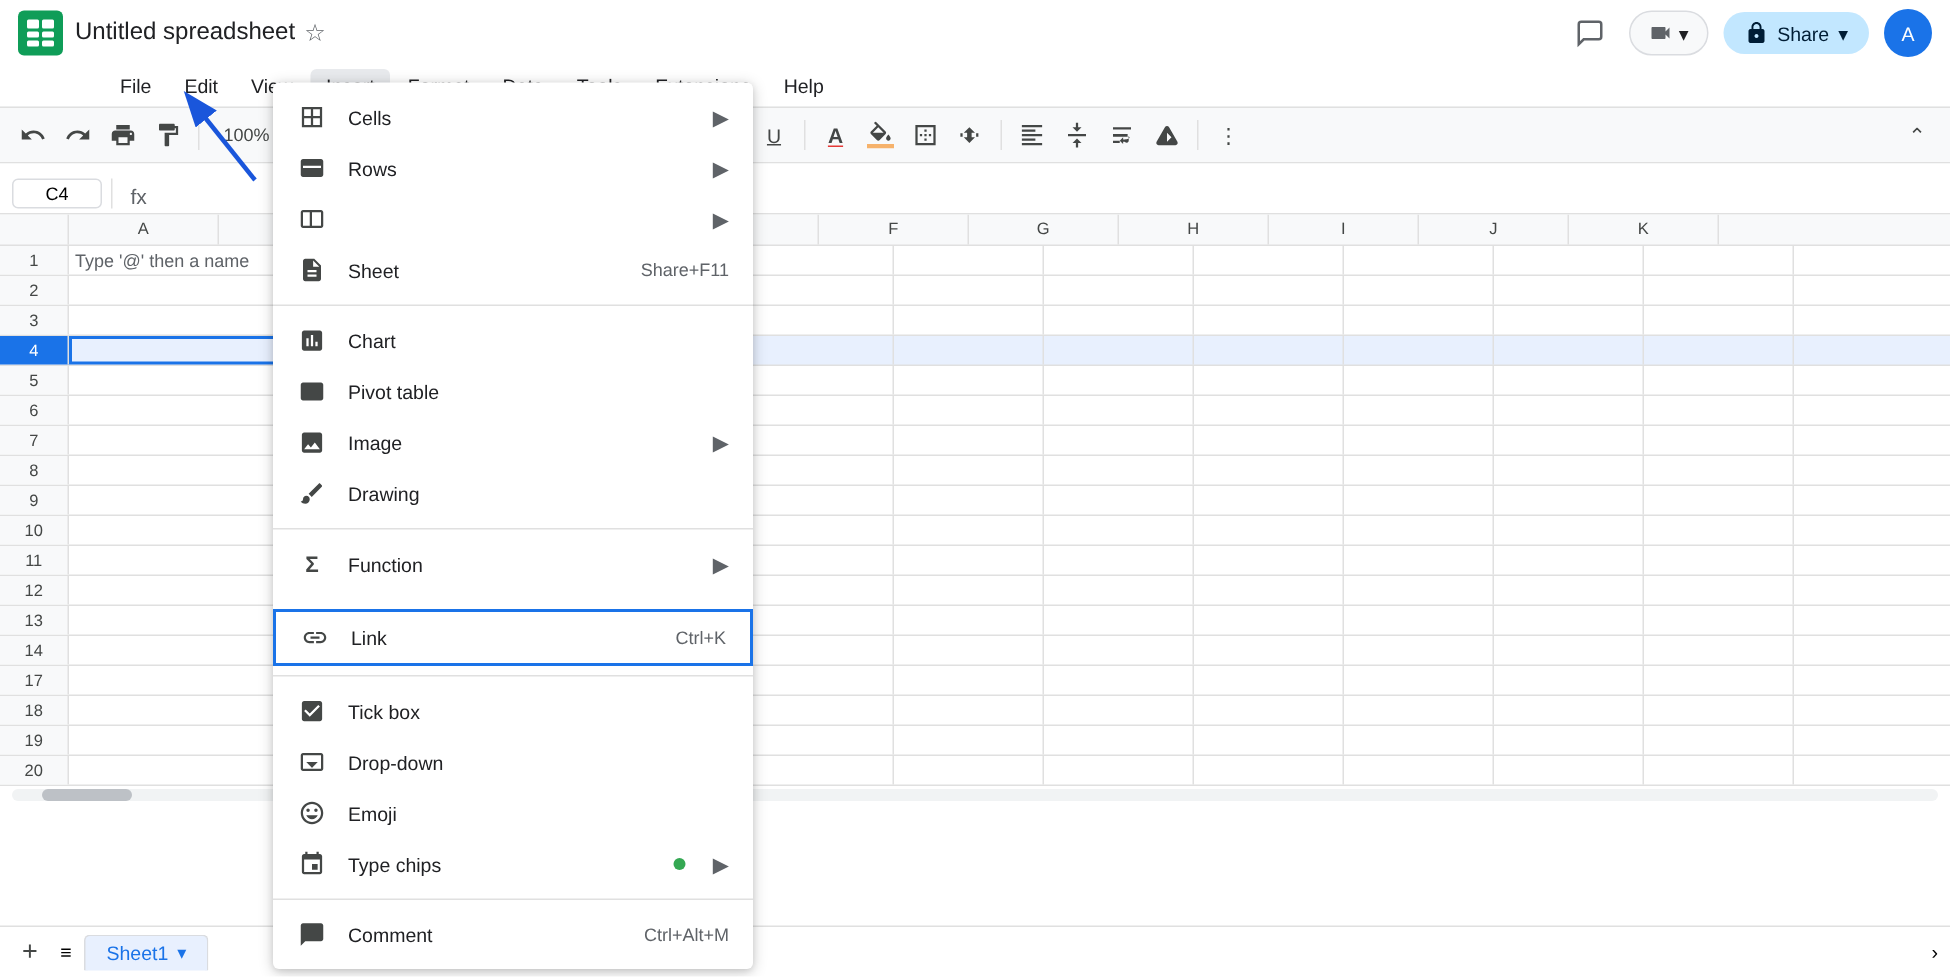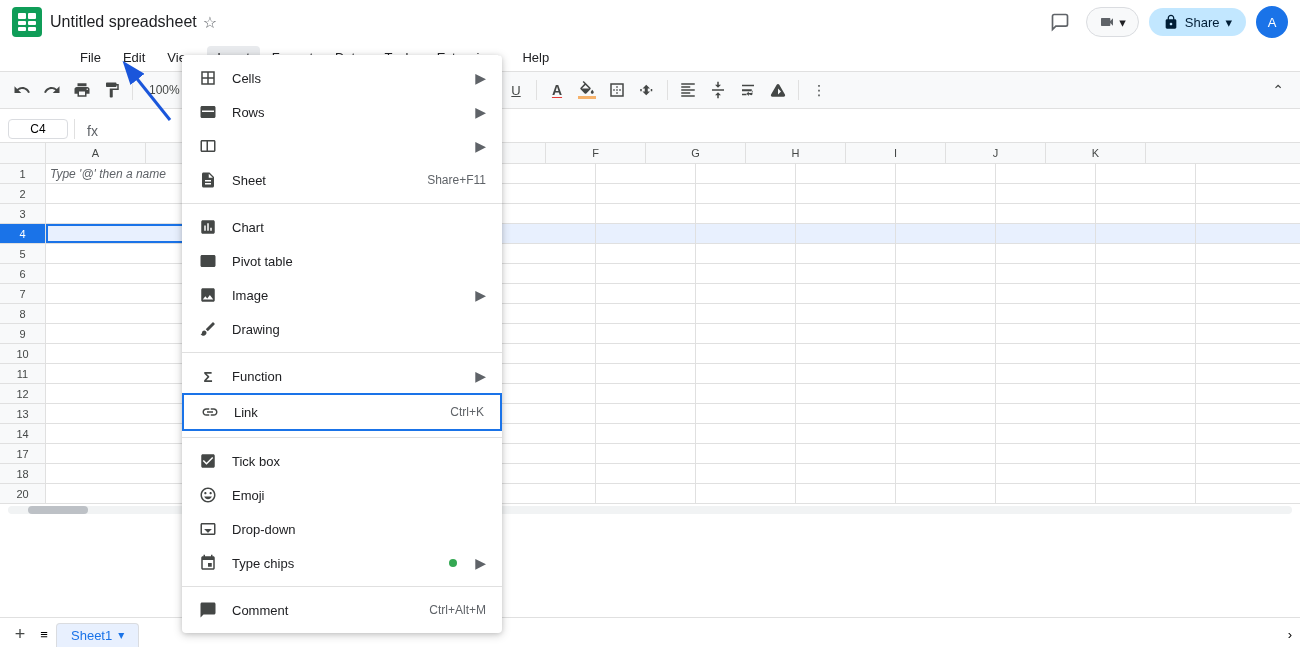--- a/index.html
+++ b/index.html
@@ -45,33 +45,33 @@
     .grid-wrapper { flex: 1; overflow: hidden; }
     .grid-header-row { display: flex; background: #f8f9fa; border-bottom: 1px solid #e0e0e0; }
     .row-num-header { width: 46px; min-width: 46px; border-right: 1px solid #e0e0e0; }
     .col-header { width: 100px; min-width: 100px; text-align: center; font-size: 11px; color: #444746; padding: 4px 0; border-right: 1px solid #e0e0e0; user-select: none; }
     .grid-body { display: flex; flex-direction: column; }
     .grid-row { display: flex; border-bottom: 1px solid #e0e0e0; height: 20px; }
     .row-num { width: 46px; min-width: 46px; text-align: center; font-size: 11px; color: #444746; border-right: 1px solid #e0e0e0; line-height: 20px; background: #f8f9fa; user-select: none; }
     .row-num.selected { background: #1a73e8; color: #fff; }
     .cell { width: 100px; min-width: 100px; border-right: 1px solid #e0e0e0; padding: 0 4px; font-size: 12px; line-height: 20px; overflow: hidden; white-space: nowrap; }
     .cell.active { border: 2px solid #1a73e8; }
-    .cell-hint { color: #5f6368; font-style: italic; font-size: 12px; }
+    .cell-hint { color: #5f6368; font-size: 12px; }
 
     
     .bottom-bar { display: flex; align-items: center; padding: 4px 8px; background: #fff; border-top: 1px solid #e0e0e0; height: 34px; position: absolute; bottom: 0; left: 0; right: 0; }
     .add-sheet-btn { width: 24px; height: 24px; display: flex; align-items: center; justify-content: center; border-radius: 50%; cursor: pointer; font-size: 18px; color: #444746; }
     .sheet-list-btn { width: 24px; height: 24px; display: flex; align-items: center; justify-content: center; cursor: pointer; }
     .sheet-tab { display: flex; align-items: center; gap: 6px; padding: 4px 14px; border-radius: 4px 4px 0 0; background: #e8f0fe; border: 1px solid #dadce0; border-bottom: none; cursor: pointer; font-size: 13px; color: #1a73e8; font-weight: 500; }
     .sheet-tab-arrow { font-size: 12px; }
     .scroll-right { margin-left: auto; display: flex; align-items: center; }
     .dropdown-menu { position: absolute; top: 55px; left: 182px; width: 320px; background: #fff; border-radius: 4px; box-shadow: 0 2px 10px rgba(0,0,0,0.2), 0 1px 4px rgba(0,0,0,0.1); z-index: 200; padding: 6px 0; }
     .menu-section-divider { height: 1px; background: #e0e0e0; margin: 6px 0; }
     .dropdown-item { display: flex; align-items: center; padding: 7px 16px; cursor: pointer; gap: 14px; font-size: 13px; color: #202124; position: relative; }
-    .dropdown-item.highlighted { background: #fff; border: 2px solid #1a73e8; border-radius: 0; }
+    .dropdown-item.highlighted { background: #fff; border: 2px solid #1a73e8; border-radius: 0; margin-top: 13px; }
     .item-icon { width: 20px; height: 20px; display: flex; align-items: center; justify-content: center; flex-shrink: 0; color: #444746; font-size: 16px; }
     .item-label { flex: 1; }
     .item-shortcut { color: #5f6368; font-size: 12px; margin-left: auto; }
     .item-arrow { color: #5f6368; font-size: 14px; margin-left: auto; }
     .item-dot { width: 8px; height: 8px; border-radius: 50%; background: #34a853; margin-left: auto; margin-right: 4px; }
 
     
     .h-scrollbar { height: 8px; background: #f1f3f4; border-radius: 4px; margin: 2px 8px; }
     .h-scrollbar-thumb { height: 8px; width: 60px; background: #bdc1c6; border-radius: 4px; margin-left: 20px; }
   </style>
@@ -460,20 +460,34 @@
             <div class="cell"></div>
             <div class="cell"></div>
             <div class="cell"></div>
             <div class="cell"></div>
             <div class="cell"></div>
             <div class="cell"></div>
             <div class="cell"></div>
             <div class="cell"></div>
           </div>
           <div class="grid-row">
+            <div class="row-num">19</div>
+            <div class="cell" style="width:150px;min-width:150px;"></div>
+            <div class="cell"></div>
+            <div class="cell"></div>
+            <div class="cell"></div>
+            <div class="cell"></div>
+            <div class="cell"></div>
+            <div class="cell"></div>
+            <div class="cell"></div>
+            <div class="cell"></div>
+            <div class="cell"></div>
+            <div class="cell"></div>
+          </div>
+          <div class="grid-row">
             <div class="row-num">20</div>
             <div class="cell" style="width:150px;min-width:150px;"></div>
             <div class="cell"></div>
             <div class="cell"></div>
             <div class="cell"></div>
             <div class="cell"></div>
             <div class="cell"></div>
             <div class="cell"></div>
             <div class="cell"></div>
             <div class="cell"></div>
@@ -604,35 +618,35 @@
       <svg width="18" height="18" viewBox="0 0 24 24" fill="#444746">
           <path d="M19 3H5c-1.1 0-2 .9-2 2v14c0 1.1.9 2 2 2h14c1.1 0 2-.9 2-2V5c0-1.1-.9-2-2-2zm-9 14l-5-5 1.41-1.41L10 14.17l7.59-7.59L19 8l-9 9z"></path>
         </svg>
     </span>
     <span class="item-label">Tick box</span>
   </div>
 
   <div class="dropdown-item">
     <span class="item-icon">
       <svg width="18" height="18" viewBox="0 0 24 24" fill="#444746">
-          <path d="M11.99 2C6.47 2 2 6.48 2 12s4.47 10 9.99 10C17.52 22 22 17.52 22 12S17.52 2 11.99 2zM12 20c-4.42 0-8-3.58-8-8s3.58-8 8-8 8 3.58 8 8-3.58 8-8 8zm3.5-9c.83 0 1.5-.67 1.5-1.5S16.33 8 15.5 8 14 8.67 14 9.5s.67 1.5 1.5 1.5zm-7 0c.83 0 1.5-.67 1.5-1.5S9.33 8 8.5 8 7 8.67 7 9.5 7.67 11 8.5 11zm3.5 6.5c2.33 0 4.31-1.46 5.11-3.5H6.89c.8 2.04 2.78 3.5 5.11 3.5z"></path>
-        </svg>
-    </span>
-    <span class="item-label">Emoji</span>
-  </div>
-
-  <div class="dropdown-item">
-    <span class="item-icon">
-      <svg width="18" height="18" viewBox="0 0 24 24" fill="#444746">
           <path d="M17 12l-5 5-5-5h10z" opacity=".5"></path>
           <path d="M20 4H4c-1.1 0-2 .9-2 2v12c0 1.1.9 2 2 2h16c1.1 0 2-.9 2-2V6c0-1.1-.9-2-2-2zm0 14H4V6h16v12z"></path>
           <path d="M12 17l-5-5h10z"></path>
         </svg>
     </span>
     <span class="item-label">Drop-down</span>
+  </div>
+
+  <div class="dropdown-item">
+    <span class="item-icon">
+      <svg width="18" height="18" viewBox="0 0 24 24" fill="#444746">
+          <path d="M11.99 2C6.47 2 2 6.48 2 12s4.47 10 9.99 10C17.52 22 22 17.52 22 12S17.52 2 11.99 2zM12 20c-4.42 0-8-3.58-8-8s3.58-8 8-8 8 3.58 8 8-3.58 8-8 8zm3.5-9c.83 0 1.5-.67 1.5-1.5S16.33 8 15.5 8 14 8.67 14 9.5s.67 1.5 1.5 1.5zm-7 0c.83 0 1.5-.67 1.5-1.5S9.33 8 8.5 8 7 8.67 7 9.5 7.67 11 8.5 11zm3.5 6.5c2.33 0 4.31-1.46 5.11-3.5H6.89c.8 2.04 2.78 3.5 5.11 3.5z"></path>
+        </svg>
+    </span>
+    <span class="item-label">Emoji</span>
   </div>
 
   <div class="dropdown-item">
     <span class="item-icon">
       <svg width="18" height="18" viewBox="0 0 24 24" fill="#444746">
           <path d="M17 12h-5v5h5v-5zM16 1v2H8V1H6v2H5c-1.11 0-1.99.9-1.99 2L3 19c0 1.1.89 2 2 2h14c1.1 0 2-.9 2-2V5c0-1.1-.9-2-2-2h-1V1h-2zm3 18H5V8h14v11z"></path>
         </svg>
     </span>
     <span class="item-label">Type chips</span>
     <span class="item-dot"></span>

